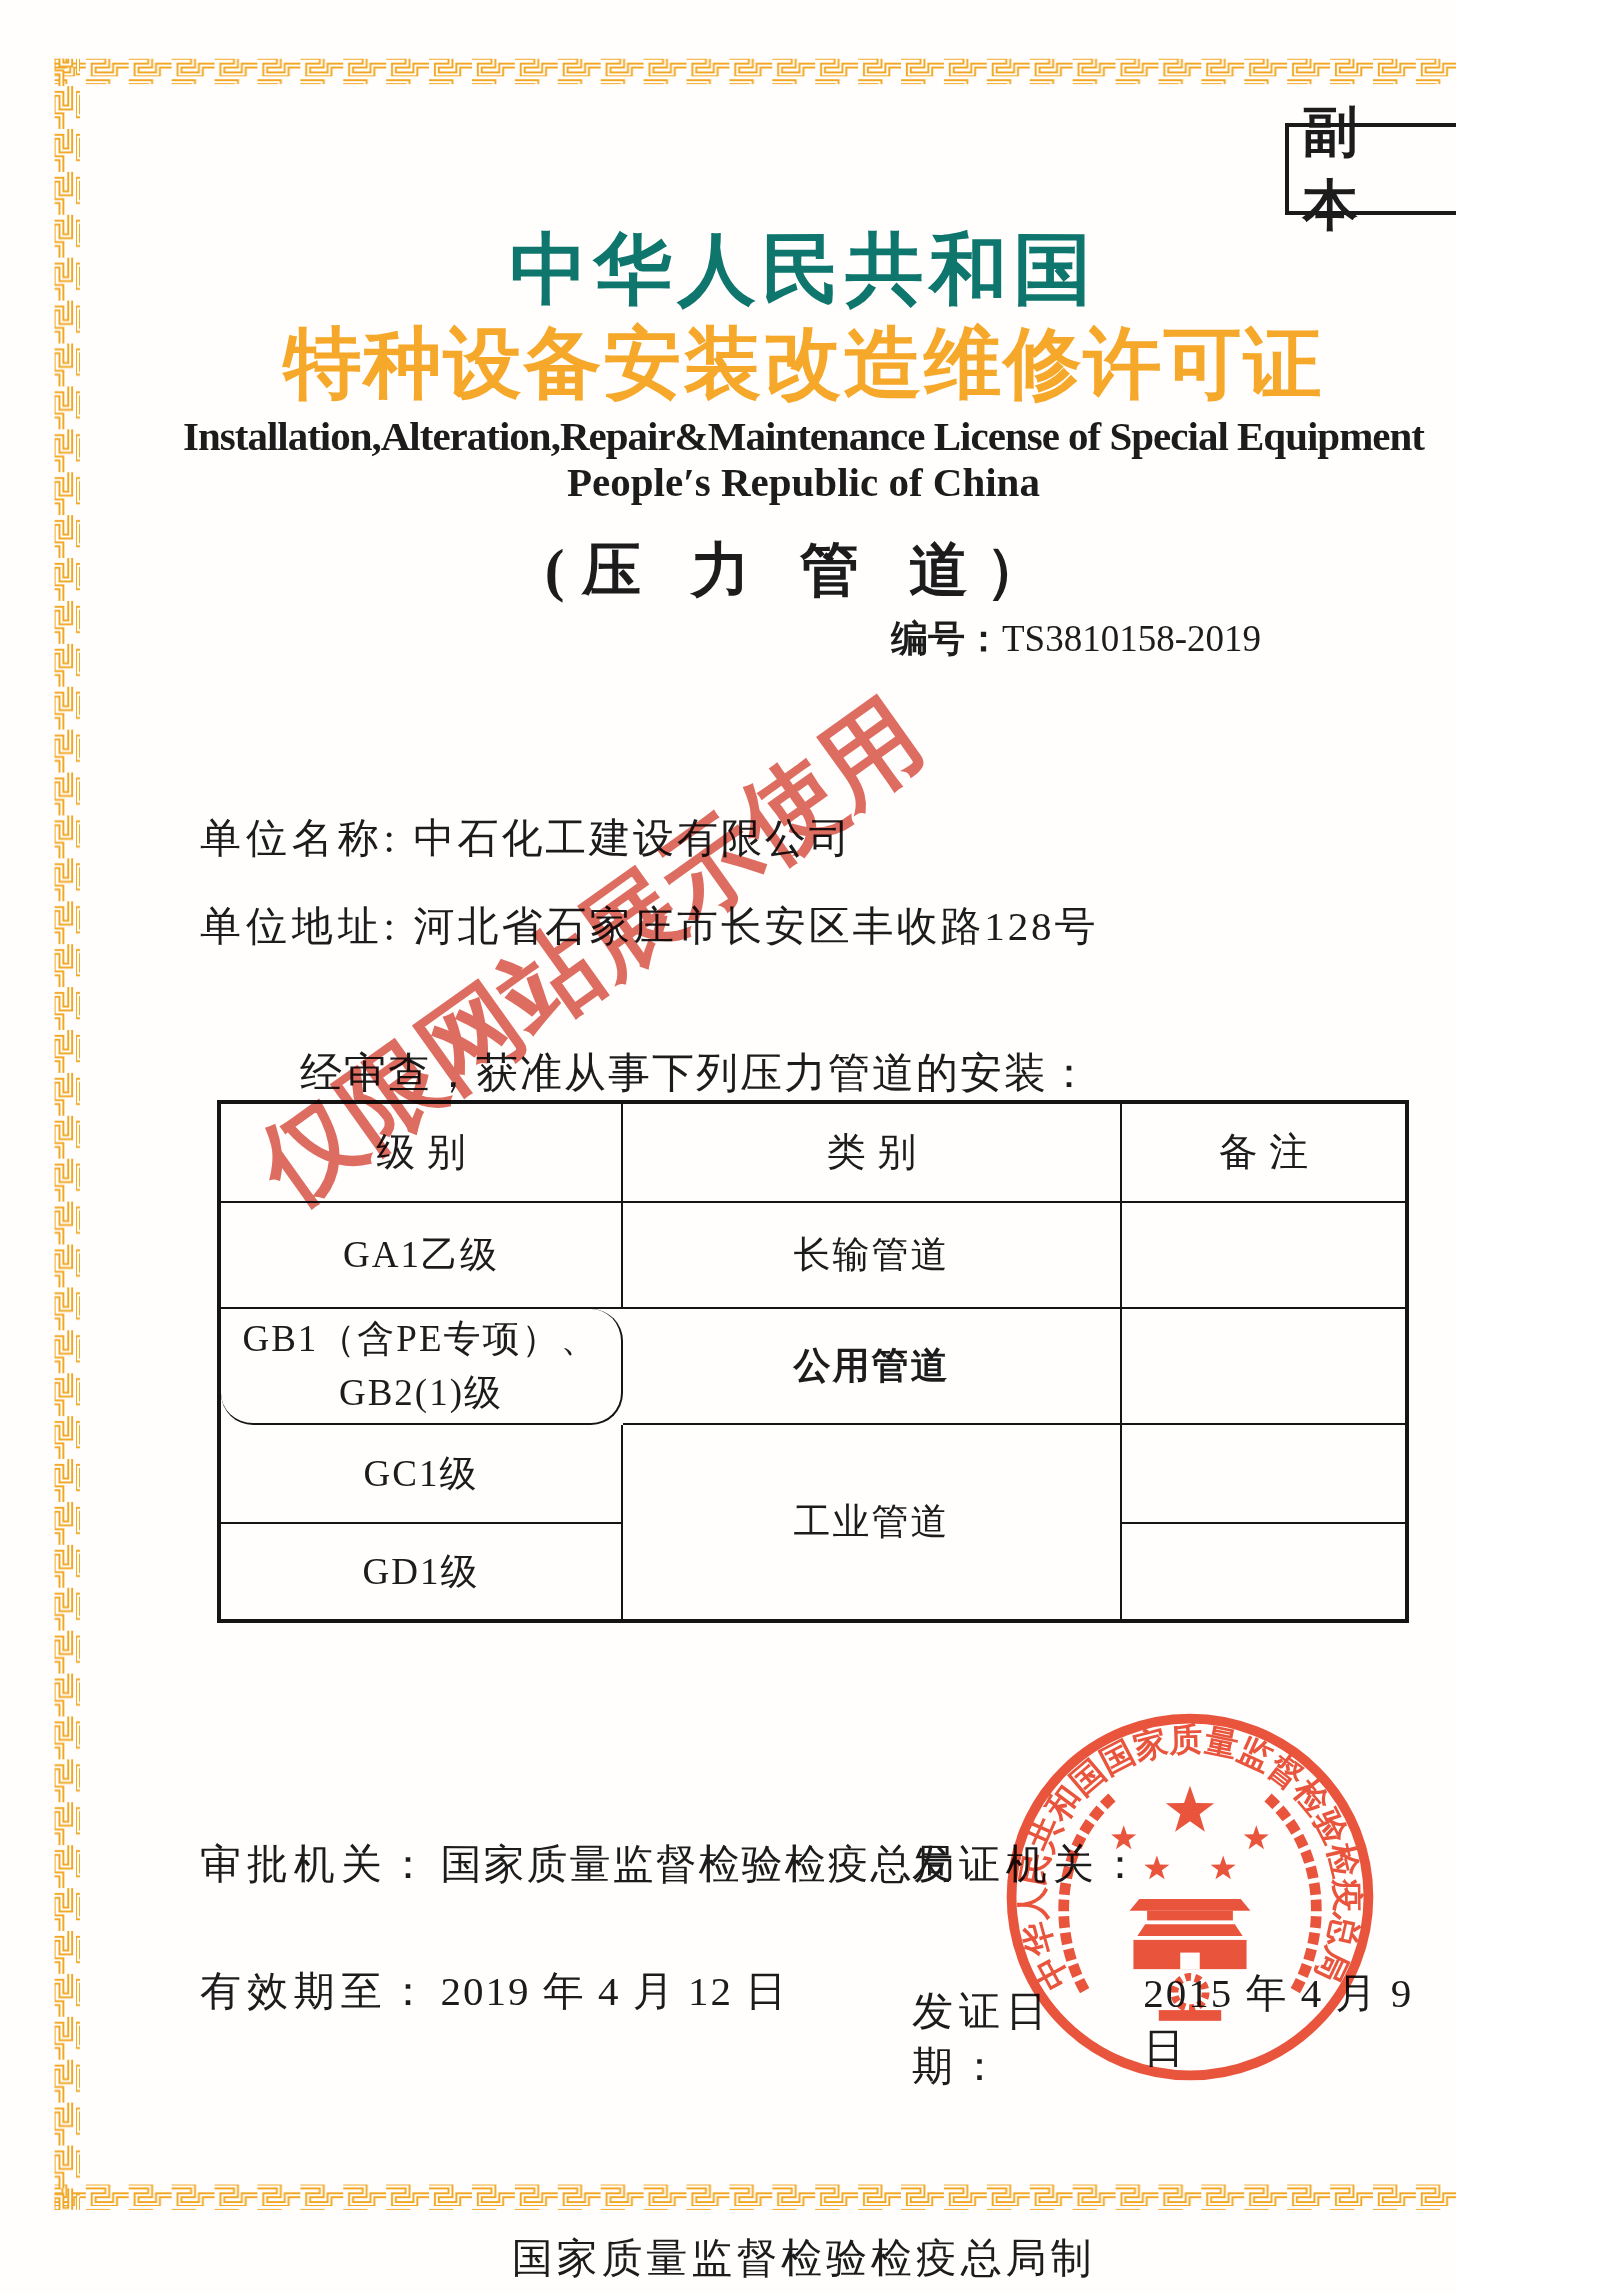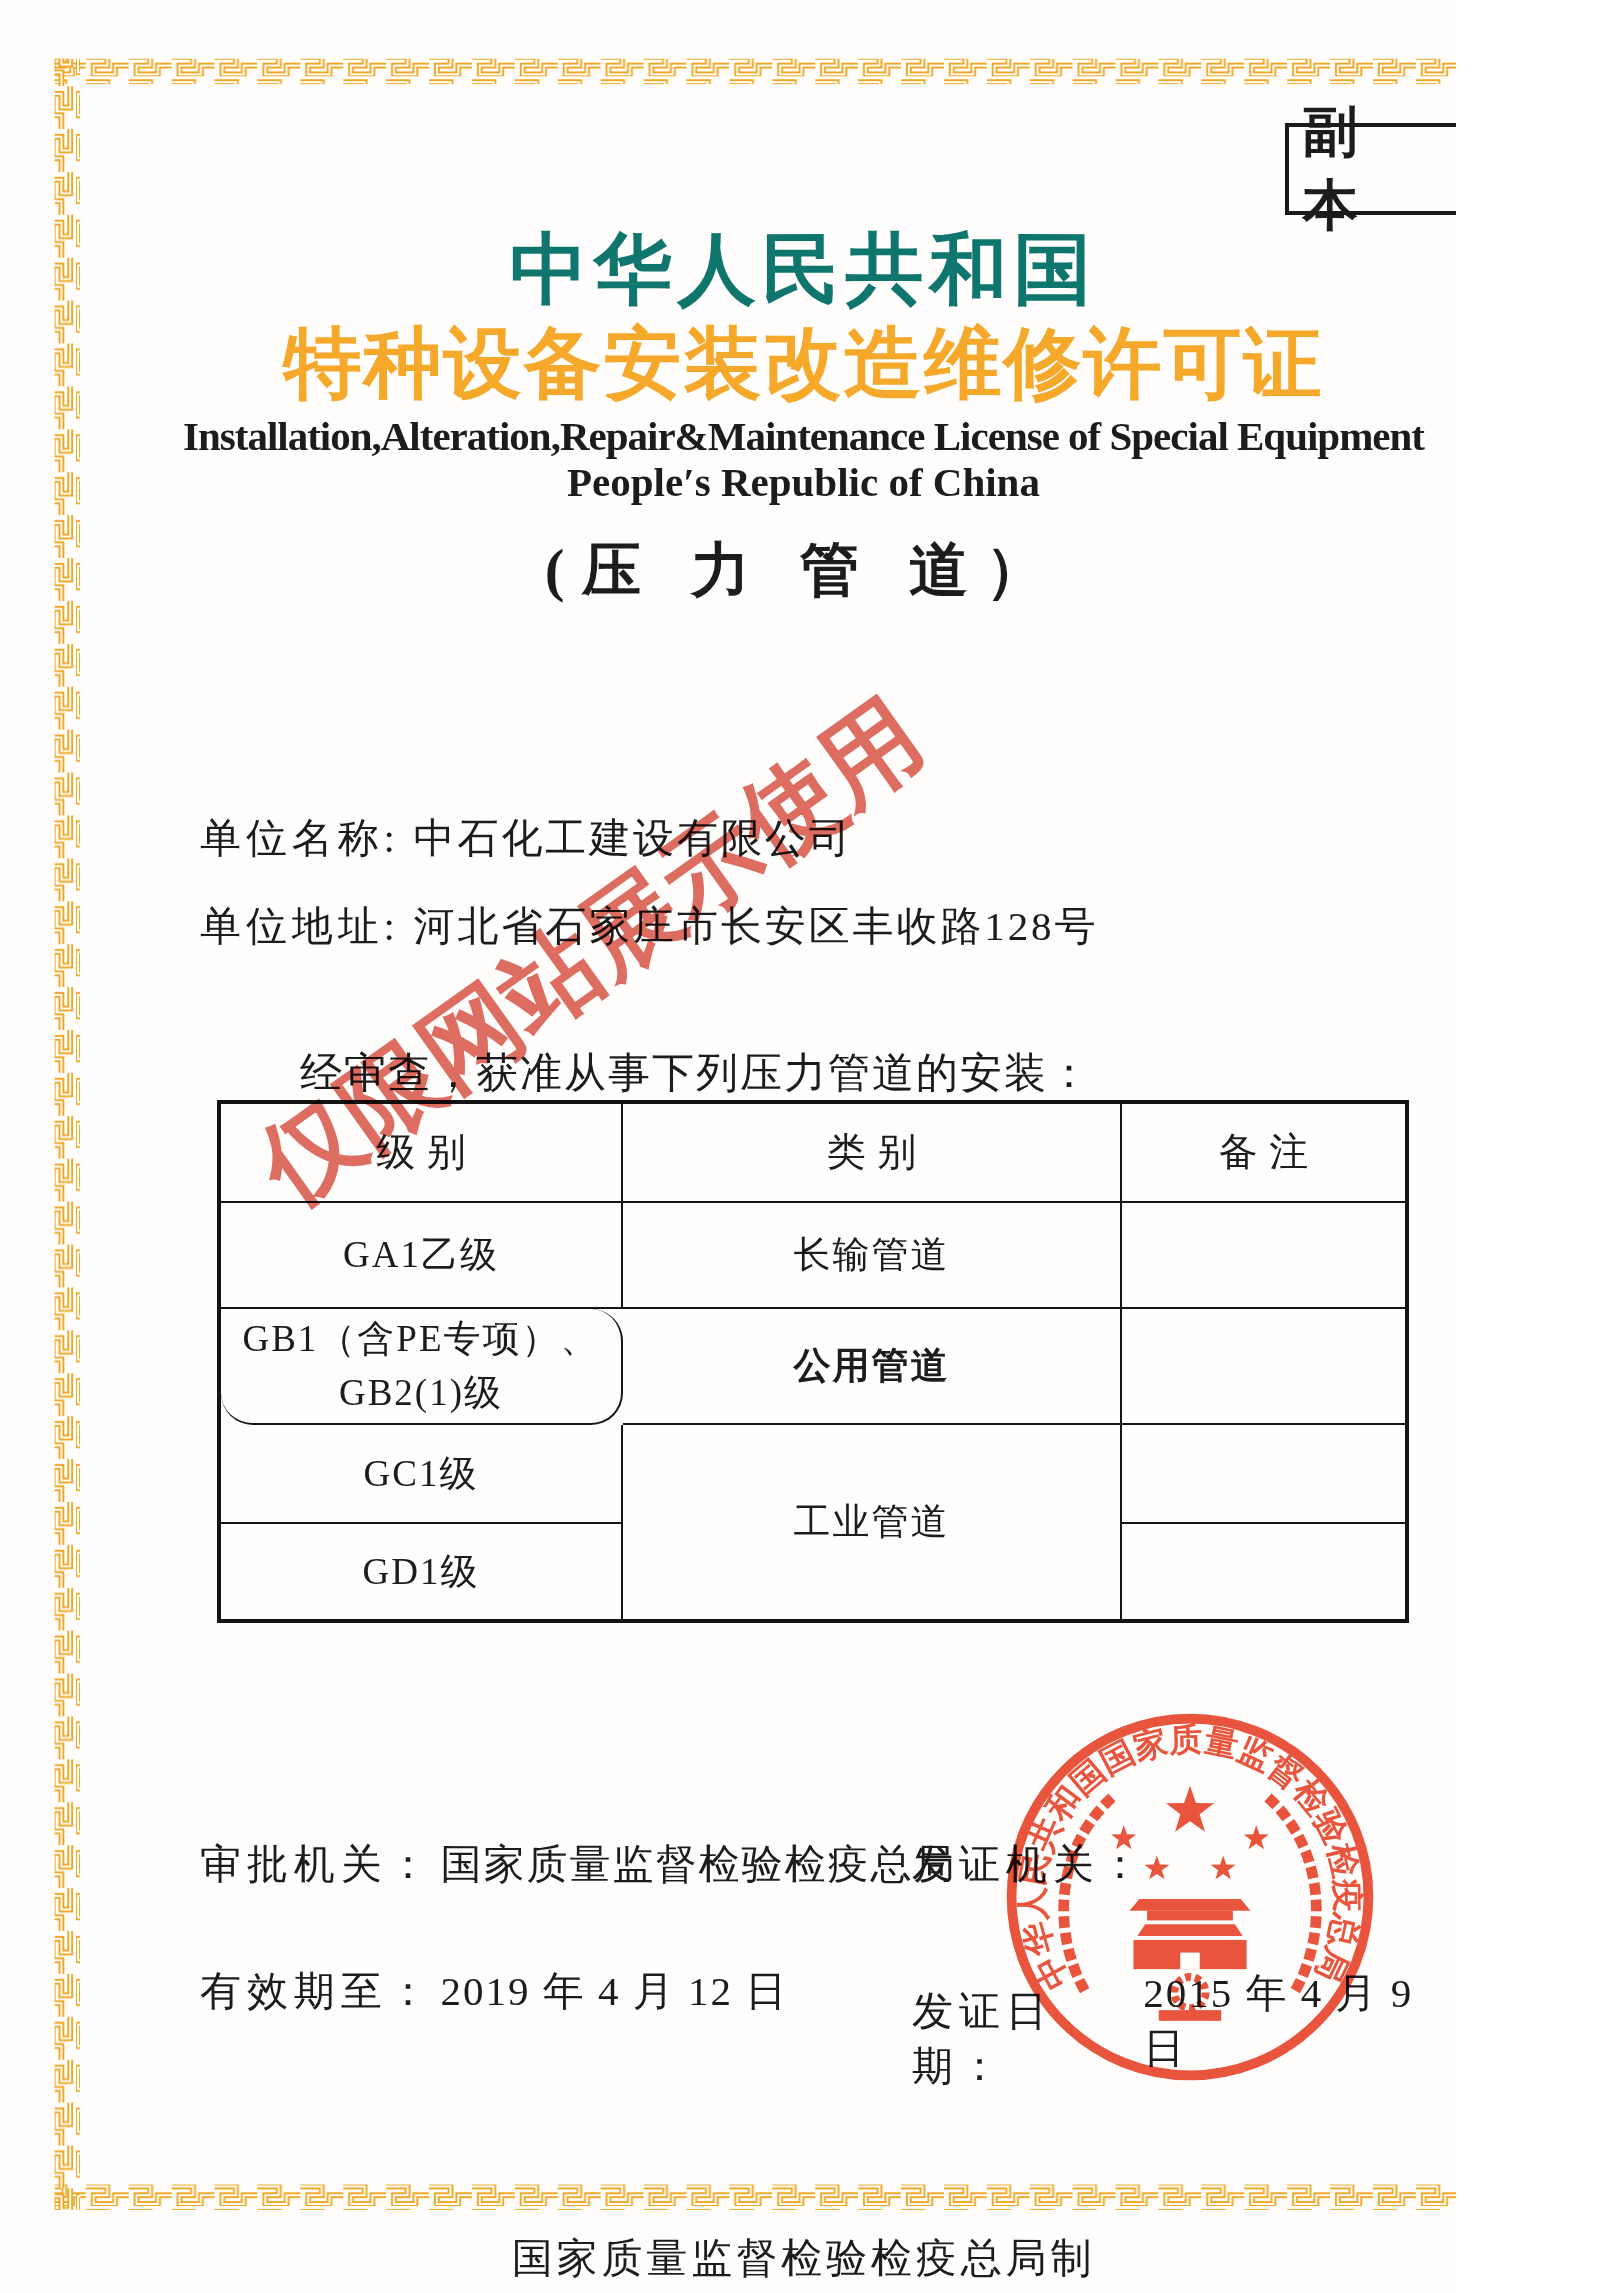--- a/index.html
+++ b/index.html
@@ -118,20 +118,23 @@
   <div class="abs copy-box">
     <span>副 本</span>
   </div>
 
   <div class="abs centered title-cn-1">中华人民共和国</div>
   <div class="abs centered title-cn-2">特种设备安装改造维修许可证</div>
   <div class="abs centered title-en-1">Installation,Alteration,Repair&amp;Maintenance License of Special Equipment</div>
   <div class="abs centered subtitle-cn">(压 力 管 道）</div>
   <div class="abs centered title-en-2">People′s  Republic of China</div>
 
+  <div class="abs license-line">
+    <span class="lbl">编号：</span><span>TS3810158-2019</span>
+  </div>
 
   <div class="abs field-line name-line">
     <span class="lbl">单位名称:</span>
     <span class="val">中石化工建设有限公司</span>
   </div>
   <div class="abs field-line addr-line">
     <span class="lbl">单位地址:</span>
     <span class="val">河北省石家庄市长安区丰收路128号</span>
   </div>
 

